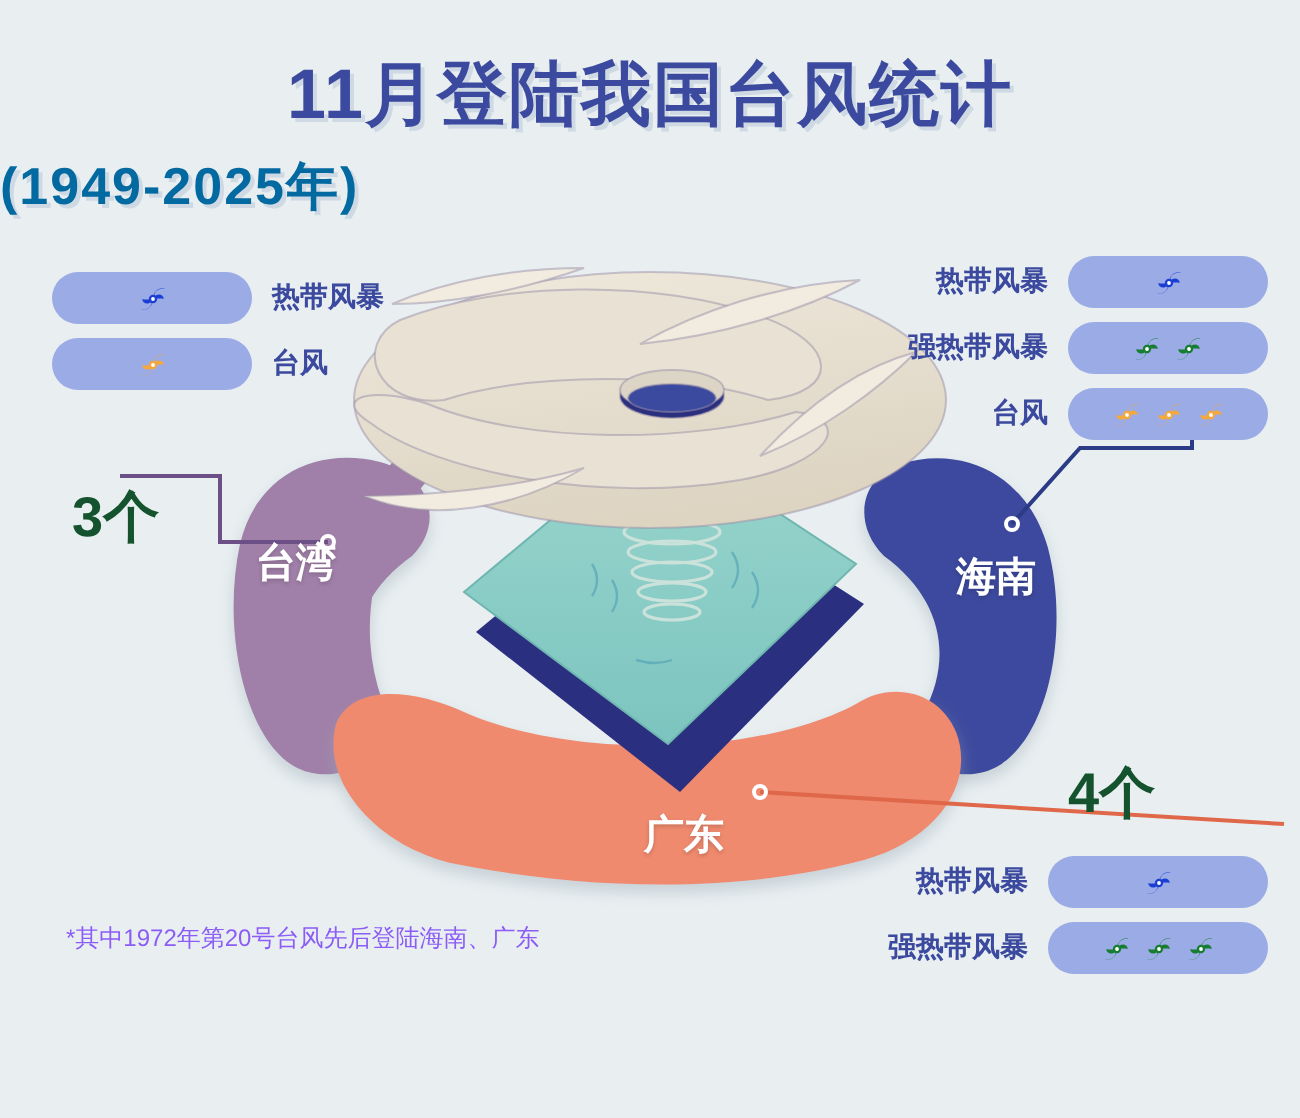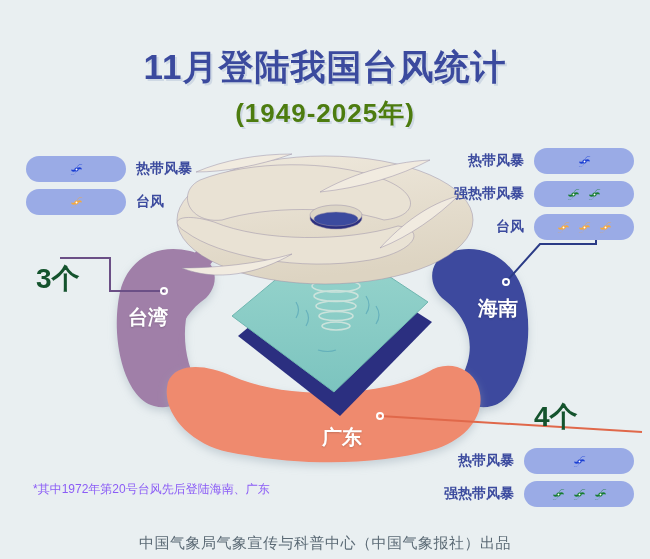--- a/index.html
+++ b/index.html
@@ -2,31 +2,31 @@
 <html><head>
 <meta charset="utf-8">
 <style>
   html,body{margin:0;padding:0;}
   body{
     width:650px;height:559px;
     background:#e9eff1;
     font-family:"Liberation Sans","DejaVu Sans",sans-serif;
     overflow:hidden;position:relative;
   }
-  #stage{position:absolute;inset:0;margin-top:20px;}
+  #stage{position:absolute;inset:0;}
 
   
   .title{
     position:absolute;left:0;right:0;top:24px;text-align:center;
     font-size:35px;font-weight:bold;color:#3b4a9e;letter-spacing:1px;
     text-shadow:2px 2px 0 #cfd9e4;
   }
   .subtitle{
-    position:absolute;left:0;right:0;top:76px;text-align:center;
-    font-size:26px;font-weight:bold;color:#4d7c0f;letter-spacing:1px;
+    position:absolute;left:0;right:0;top:76px;text-align:left;
+    font-size:26px;font-weight:bold;color:#0369a1;letter-spacing:1px;
     text-shadow:2px 2px 0 #cfd9e4;
   }
 
   
   .legend{position:absolute;display:flex;flex-direction:column;}
   .legrow{display:flex;align-items:center;margin-bottom:7px;}
   .legrow.rtl{justify-content:flex-end;}
   .pill{
     background:#9aabe6;border-radius:14px;height:26px;
     display:flex;align-items:center;justify-content:center;gap:2px;
@@ -175,21 +175,21 @@
       <path d="M 164,271 L 110,271 L 110,238 L 60,238"></path>
     </g>
     <g fill="none" stroke="#2b3b86" stroke-width="2">
       <path d="M 506,262 L 540,224 L 596,224 L 596,196"></path>
     </g>
     <g fill="none" stroke="#e0684a" stroke-width="2">
       <path d="M 380,396 L 642,412"></path>
     </g>
   </svg>
 
-  <div class="region" style="left:128px;top:284px;text-align:center;">台湾</div>
+  <div class="region" style="left:128px;top:268px;text-align:center;">台湾</div>
   <div class="dot" style="left:160px;top:267px;border-color:#ffffff;"></div>
 
   <div class="region" style="left:478px;top:275px;">海南</div>
   <div class="dot" style="left:502px;top:258px;border-color:#ffffff;"></div>
 
   <div class="region" style="left:322px;top:404px;">广东</div>
   <div class="dot" style="left:376px;top:392px;border-color:#ffffff;"></div>
 
   <div class="count" style="left:36px;top:240px;">3个</div>
   <div class="count" style="left:534px;top:378px;">4个</div>
@@ -304,15 +304,14 @@
             <path d="M32 32 C 32 18, 44 12, 52 14 C 40 14, 34 20, 34 28 C 40 22, 50 24, 50 32 C 44 30, 36 32, 32 32 Z" fill="#167d31"></path>
             <path d="M32 32 C 32 46, 20 52, 12 50 C 24 50, 30 44, 30 36 C 24 42, 14 40, 14 32 C 20 34, 28 32, 32 32 Z" fill="#167d31"></path>
             <circle cx="32" cy="32" r="7" fill="#167d31"></circle>
             <circle cx="32" cy="32" r="3.2" fill="#ffffff"></circle>
           </svg>
         </div>
       </div>
     </div>
 
   <div class="footnote">*其中1972年第20号台风先后登陆海南、广东</div>
-  <div class="credit">中国气象局气象宣传与科普中心（中国气象报社）出品</div>
 
 </div>
 
 </body></html>

